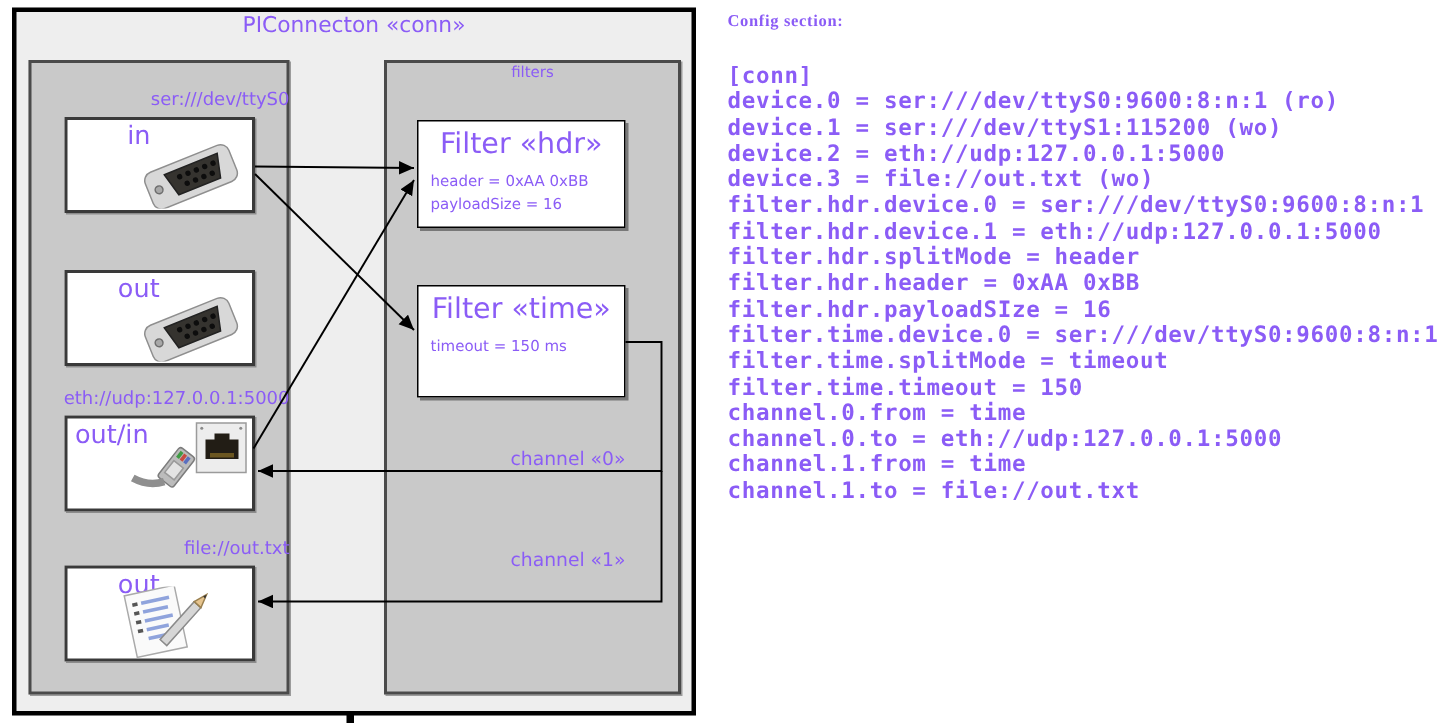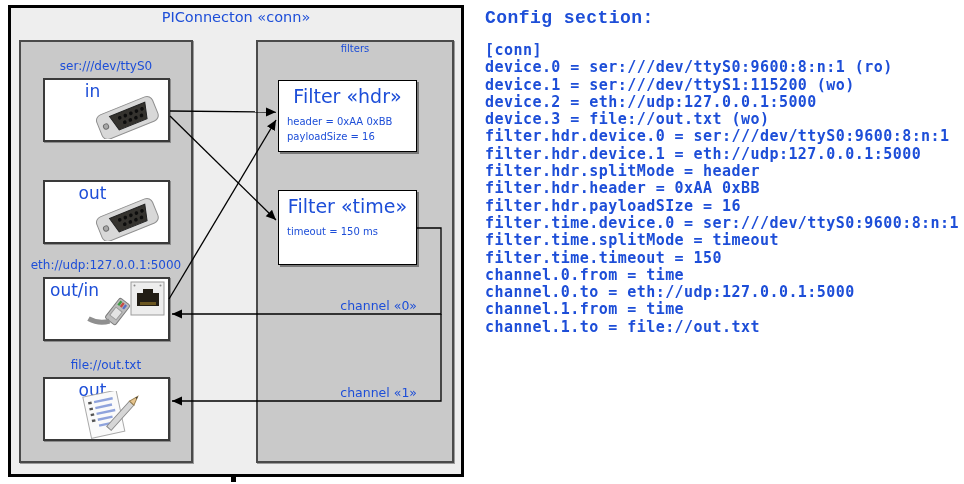--- a/index.html
+++ b/index.html
@@ -1,45 +1,45 @@
 <!DOCTYPE html>
 <html><head>
 <meta charset="utf-8">
 <style>
   html,body{margin:0;padding:0;background:#fff;}
   .stage{position:relative;width:964px;height:484px;overflow:hidden;
-         font-family:"DejaVu Sans",sans-serif;color:#1d4ed8;}
+         font-family:"DejaVu Sans",sans-serif;color:#8b5cf6;}
   .abs{position:absolute;}
   
   .outer-box{left:8px;top:5px;width:456px;height:472px;background:#eeeeee;
              border:3px solid #000;box-sizing:border-box;}
   .diagram-title{left:8px;top:9px;width:456px;text-align:center;font-size:14.5px;}
   
   .panel{background:#c9c9c9;border:2px solid #4a4a4a;box-sizing:border-box;
          box-shadow:1px 1px 0 rgba(0,0,0,0.35);}
   .devices-panel{left:19px;top:40px;width:174px;height:423px;}
   .filters-panel{left:256px;top:40px;width:198px;height:423px;}
   .filters-title{left:256px;top:43px;width:198px;text-align:center;font-size:10px;}
   
-  .uri-label{left:19px;width:174px;text-align:center;font-size:12px;white-space:nowrap;}
+  .uri-label{left:19px;width:174px;text-align:right;font-size:12px;white-space:nowrap;}
   .dev-box{left:43px;width:127px;height:64px;background:#fff;border:2px solid #3a3a3a;
            box-sizing:border-box;box-shadow:1px 1px 0 rgba(0,0,0,0.3);}
   .dev-name{position:absolute;top:1px;left:0;width:100%;text-align:center;font-size:17px;}
   .dev-name.pad-r{padding-right:28px;box-sizing:border-box;}
   .dev-name.tl{text-align:left;padding-left:5px;}
   
   .filter-box{left:278px;width:139px;background:#fff;border:1px solid #000;
               box-sizing:border-box;box-shadow:2px 2px 0 rgba(0,0,0,0.4);}
   .filter-title{position:absolute;top:4px;left:0;width:100%;text-align:center;font-size:19px;}
   .filter-prop{position:absolute;left:8px;font-size:10px;white-space:nowrap;}
   
   .channel-label{left:280px;width:137px;text-align:right;font-size:12.5px;}
   
-  .config-heading{left:485px;top:8px;font-family:Liberation Mono, monospace;
-                  font-size:18px;font-weight:bold;letter-spacing:0.45px;white-space:pre;}
+  .config-heading{left:485px;top:8px;font-family:Liberation Serif, serif;
+                  font-size:11px;font-weight:bold;letter-spacing:0.45px;white-space:pre;}
   .config-lines{left:485px;top:42px;font-family:"DejaVu Sans Mono",monospace;
                 font-size:15px;font-weight:bold;letter-spacing:0.45px;
                 line-height:17.3px;white-space:pre;}
   .cfg-line{height:17.3px;}
   svg.overlay{position:absolute;left:0;top:0;pointer-events:none;}
   .bottom-tick{left:231px;top:476px;width:5px;height:6px;background:#000;}
 </style>
 </head>
 <body>
 
@@ -142,21 +142,21 @@
     <div class="filter-prop" style="top:35px;">header = 0xAA 0xBB</div>
     <div class="filter-prop" style="top:50px;">payloadSize = 16</div>
   </div>
 
   <div class="abs filter-box" style="top:190px;height:75px;">
     <div class="filter-title">Filter «time»</div>
     <div class="filter-prop" style="top:35px;">timeout = 150 ms</div>
   </div>
 
   <div class="abs channel-label" style="top:298px;">channel «0»</div>
-  <div class="abs channel-label" style="top:385px;">channel «1»</div>
+  <div class="abs channel-label" style="top:365px;">channel «1»</div>
 
   <svg class="overlay" width="470" height="484" viewBox="0 0 470 484">
     <defs>
       <marker id="ah" markerWidth="11" markerHeight="10" refX="10" refY="4.5" orient="auto" markerUnits="userSpaceOnUse">
         <path d="M0,0 L10,4.5 L0,9 z" fill="#000"></path>
       </marker>
     </defs>
     <g stroke="#000" stroke-width="1.3" fill="none">
       <line x1="170" y1="111" x2="276" y2="112" marker-end="url(#ah)"></line>
       <line x1="170" y1="116" x2="276" y2="220" marker-end="url(#ah)"></line>

